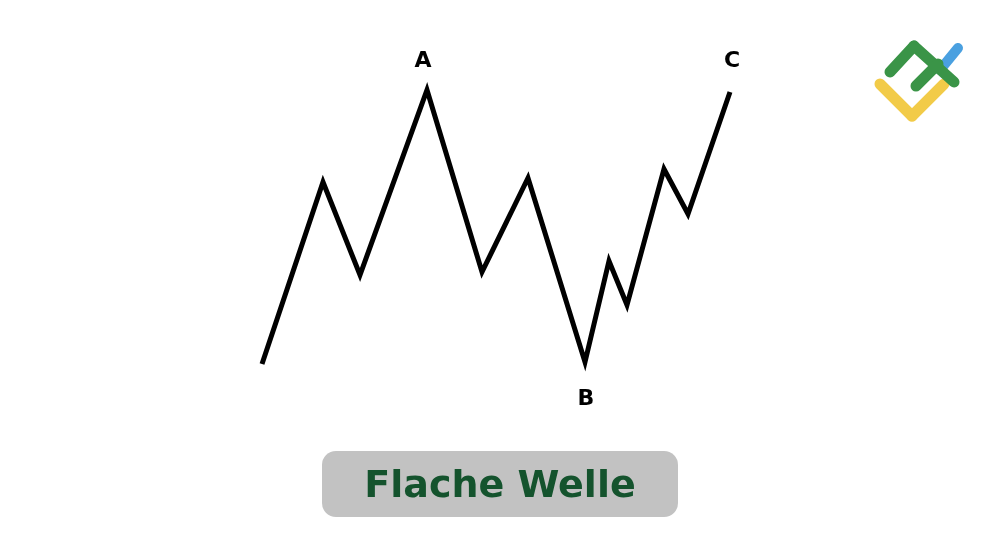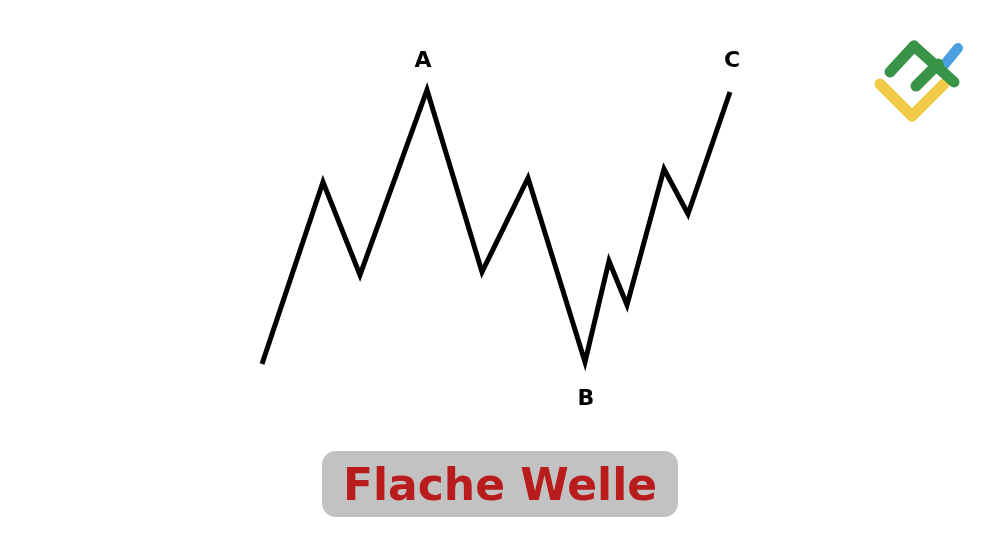--- a/index.html
+++ b/index.html
@@ -17,22 +17,22 @@
   .caption {
     position: absolute;
     left: 322px; top: 451px; width: 356px; height: 66px;
     background: #c2c2c2;
     border-radius: 14px;
     display: flex; align-items: center; justify-content: center;
   }
   .caption span {
     font-family: "DejaVu Sans", sans-serif;
     font-weight: bold;
-    font-size: 44px;
-    color: #b91c1c;
+    font-size: 38px;
+    color: #14532d;
   }
   .logo { position: absolute; left: 870px; top: 36px; width: 100px; height: 96px; }
 </style>
 </head>
 <body>
 
 <svg class="canvas" viewBox="0 0 1000 545">
   <polyline id="wave-line" fill="none" stroke="#000" stroke-width="5" stroke-linejoin="miter" stroke-linecap="butt" points="262,364 323,182 360,275 427,90 482,272 528,178 585,362 609,261 627,305 664,169 688,214 730,92"></polyline>
 </svg>
 

